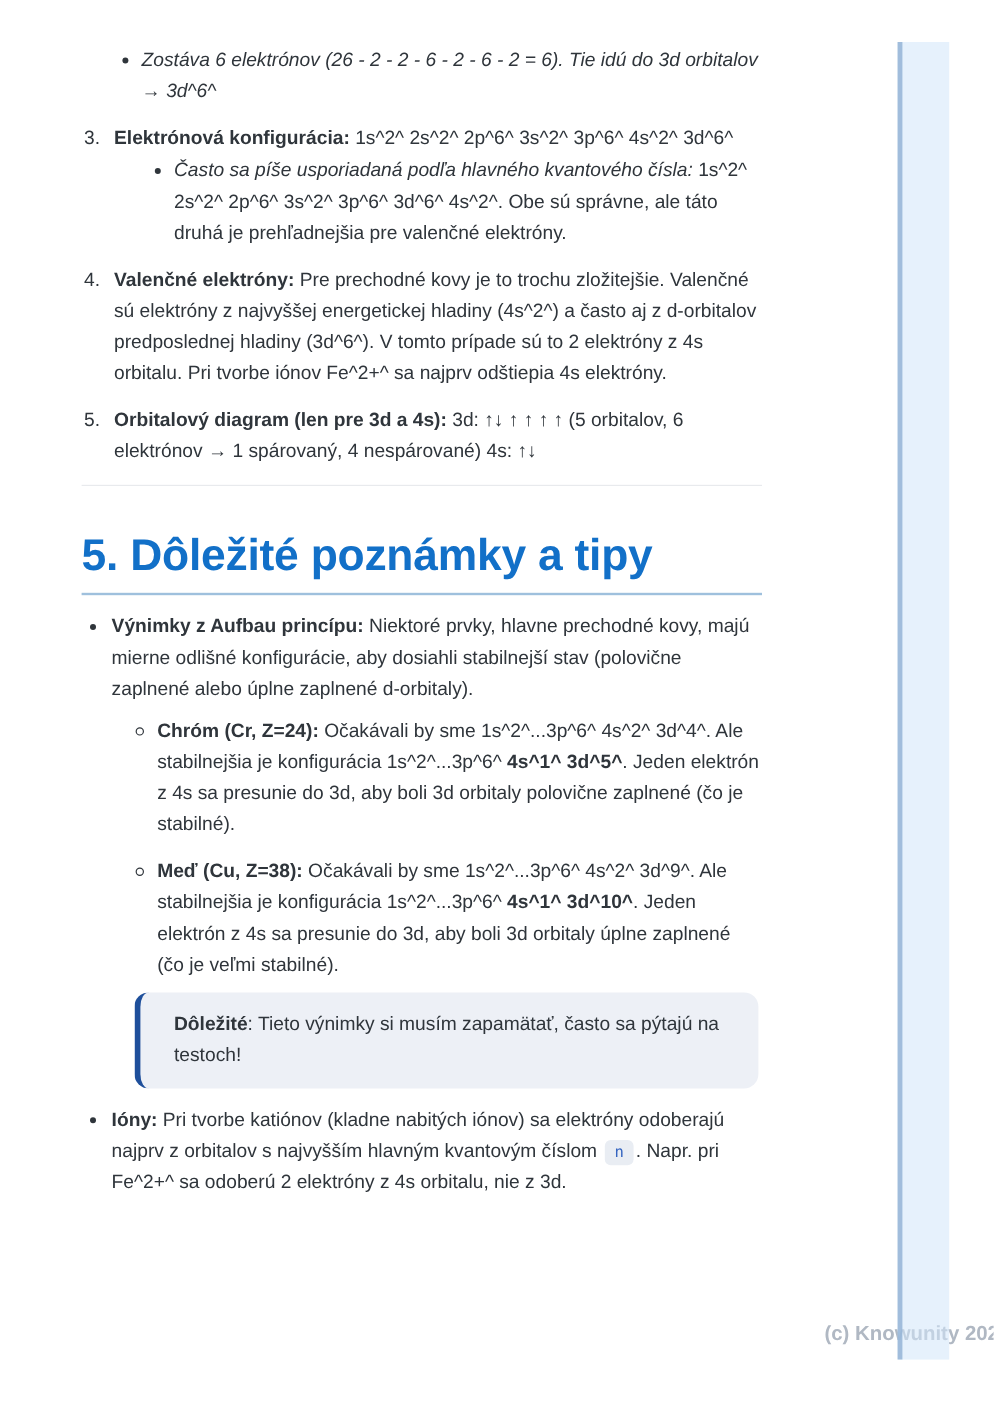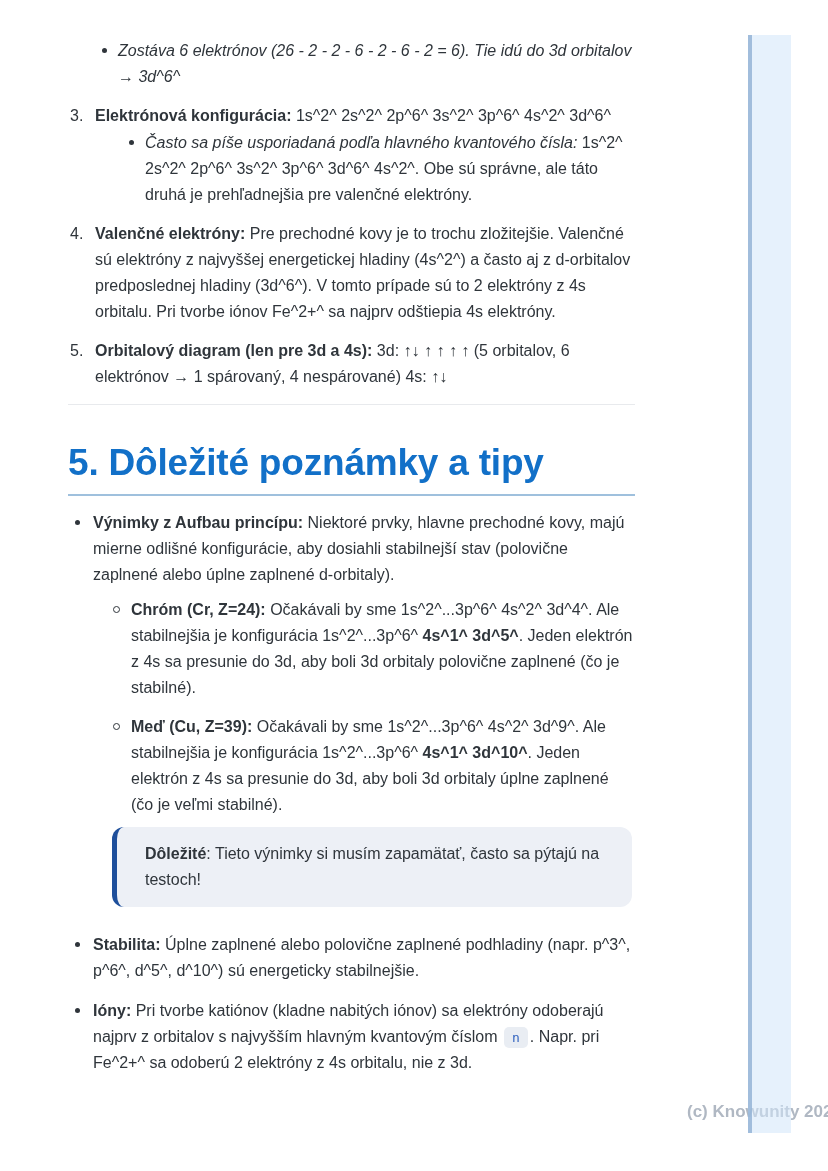--- a/index.html
+++ b/index.html
@@ -156,33 +156,29 @@
 
       
       <div class="li li-circ" style="margin-left:-25px;">
         <span class="circ"></span>
         <span class="b">Chróm (Cr, Z=24):</span><span> Očakávali by sme 1s^2^...3p^6^ 4s^2^ 3d^4^. Ale stabilnejšia je konfigurácia 1s^2^...3p^6^ </span><span class="b">4s^1^ 3d^5^</span><span>. Jeden elektrón z 4s sa presunie do 3d, aby boli 3d orbitaly polovične zaplnené (čo je stabilné).</span>
       </div>
 
       
       <div class="li li-circ" style="margin-left:-25px; margin-top:13px;">
         <span class="circ"></span>
-        <span class="b">Meď (Cu, Z=39):</span><span> Očakávali by sme 1s^2^...3p^6^ 4s^2^ 3d^9^. Ale stabilnejšia je konfigurácia 1s^2^...3p^6^ </span><span class="b">4s^1^ 3d^10^</span><span>. Jeden elektrón z 4s sa presunie do 3d, aby boli 3d orbitaly úplne zaplnené (čo je veľmi stabilné).</span>
+        <span class="b">Meď (Cu, Z=38):</span><span> Očakávali by sme 1s^2^...3p^6^ 4s^2^ 3d^9^. Ale stabilnejšia je konfigurácia 1s^2^...3p^6^ </span><span class="b">4s^1^ 3d^10^</span><span>. Jeden elektrón z 4s sa presunie do 3d, aby boli 3d orbitaly úplne zaplnené (čo je veľmi stabilné).</span>
       </div>
 
       
       <div class="callout" style="margin-left:19px;">
         <span class="b">Dôležité</span><span>: Tieto výnimky si musím zapamätať, často sa pýtajú na testoch!</span>
       </div>
     </div>
 
-    <div class="li li-sec" style="margin-top:25px;">
-      <span class="dot"></span>
-      <span class="b">Stabilita:</span><span> Úplne zaplnené alebo polovične zaplnené podhladiny (napr. p^3^, p^6^, d^5^, d^10^) sú energeticky stabilnejšie.</span>
-    </div>
 
     <div class="li li-sec">
       <span class="dot"></span>
       <span class="b">Ióny:</span><span> Pri tvorbe katiónov (kladne nabitých iónov) sa elektróny odoberajú najprv z orbitalov s najvyšším hlavným kvantovým číslom </span><span class="code-chip">n</span><span>. Napr. pri Fe^2+^ sa odoberú 2 elektróny z 4s orbitalu, nie z 3d.</span>
     </div>
 
 
   </div>
 </div>
 

